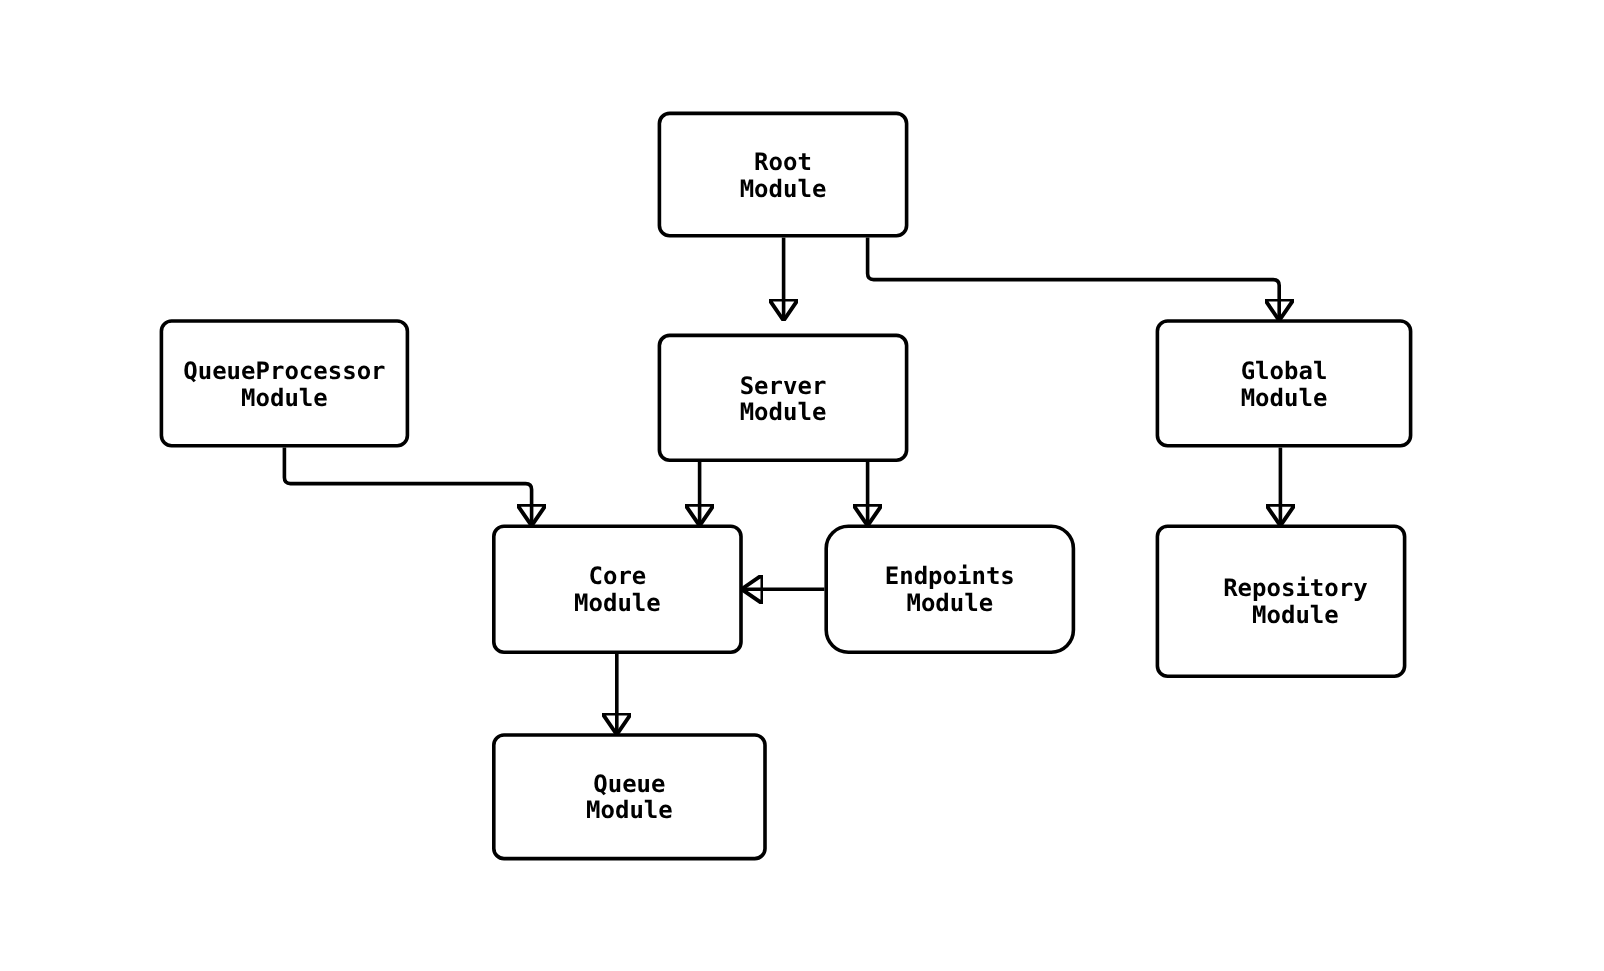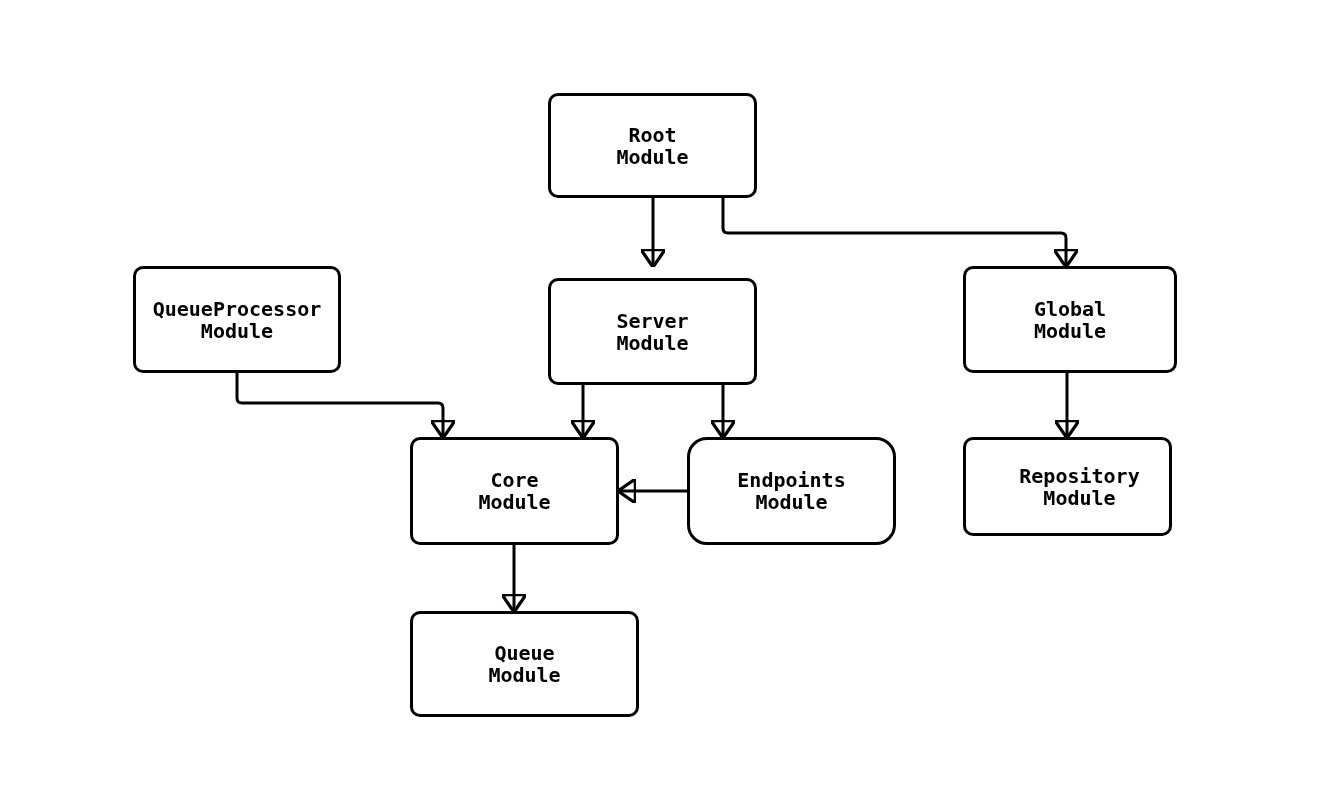--- a/index.html
+++ b/index.html
@@ -44,21 +44,21 @@
     line-height: 22px;
     font-weight: bold;
     color: #000000;
   }
   .n-root       { left: 548px; top:  93px; width: 209px; height: 105px; }
   .n-qp         { left: 133px; top: 266px; width: 208px; height: 107px; }
   .n-server     { left: 548px; top: 278px; width: 209px; height: 107px; }
   .n-global     { left: 963px; top: 266px; width: 214px; height: 107px; }
   .n-core       { left: 410px; top: 437px; width: 209px; height: 108px; }
   .n-endpoints  { left: 687px; top: 437px; width: 209px; height: 108px; border-radius: 20px; }
-  .n-repository { left: 963px; top: 437px; width: 209px; height: 99px; padding-left: 24px; }
+  .n-repository { left: 963px; top: 437px; width: 209px; height: 128px; padding-left: 24px; }
   .n-queue      { left: 410px; top: 611px; width: 229px; height: 106px; }
 </style>
 </head>
 <body>
 
 <div id="canvas">
 
   <svg id="edge-layer" width="1337" height="809" viewBox="0 0 1337 809" xmlns="http://www.w3.org/2000/svg">
     <defs>
       <marker id="arrowhead" markerUnits="userSpaceOnUse" markerWidth="18" markerHeight="24" viewBox="0 0 16 22" refX="15" refY="11" orient="auto">

